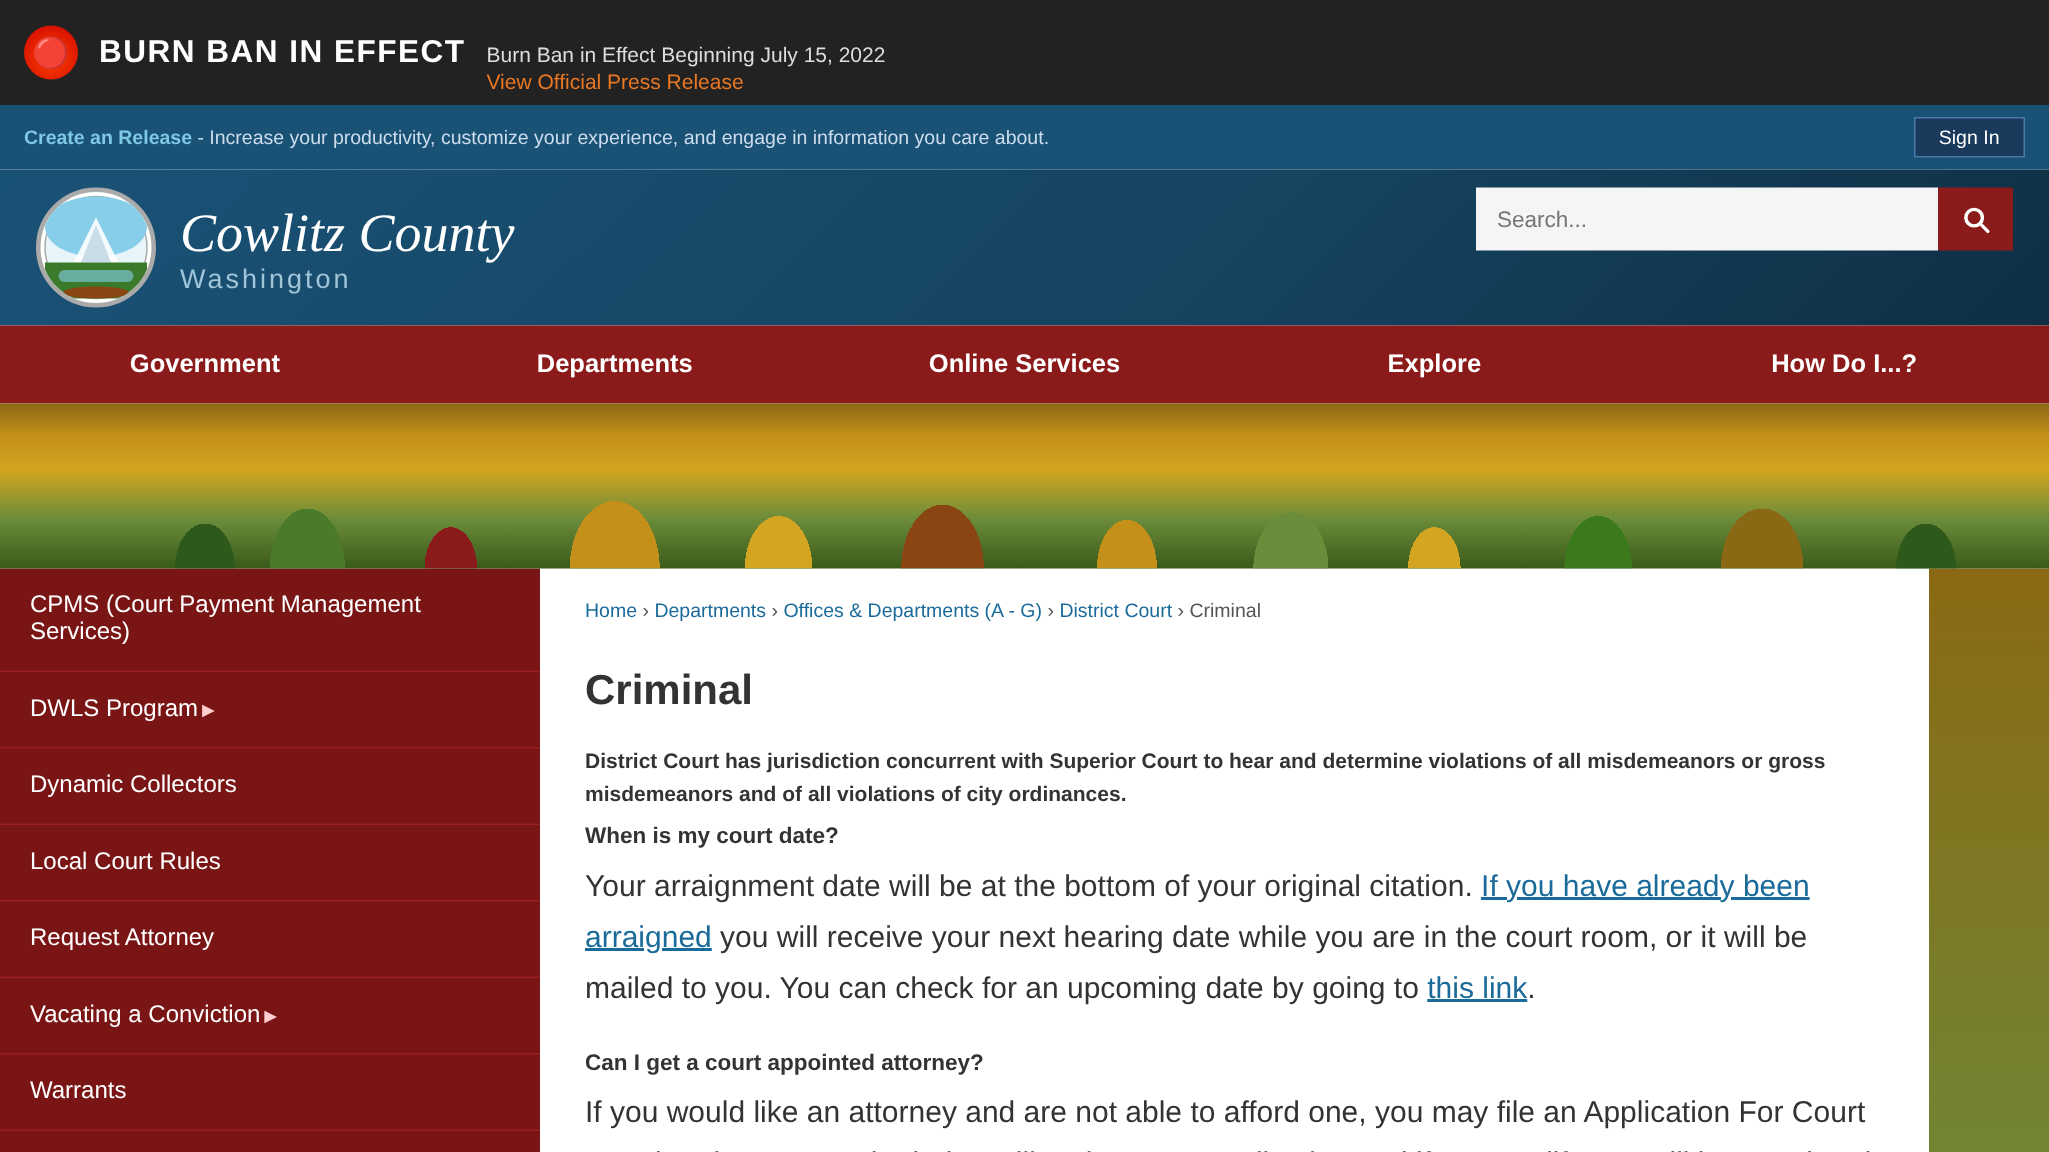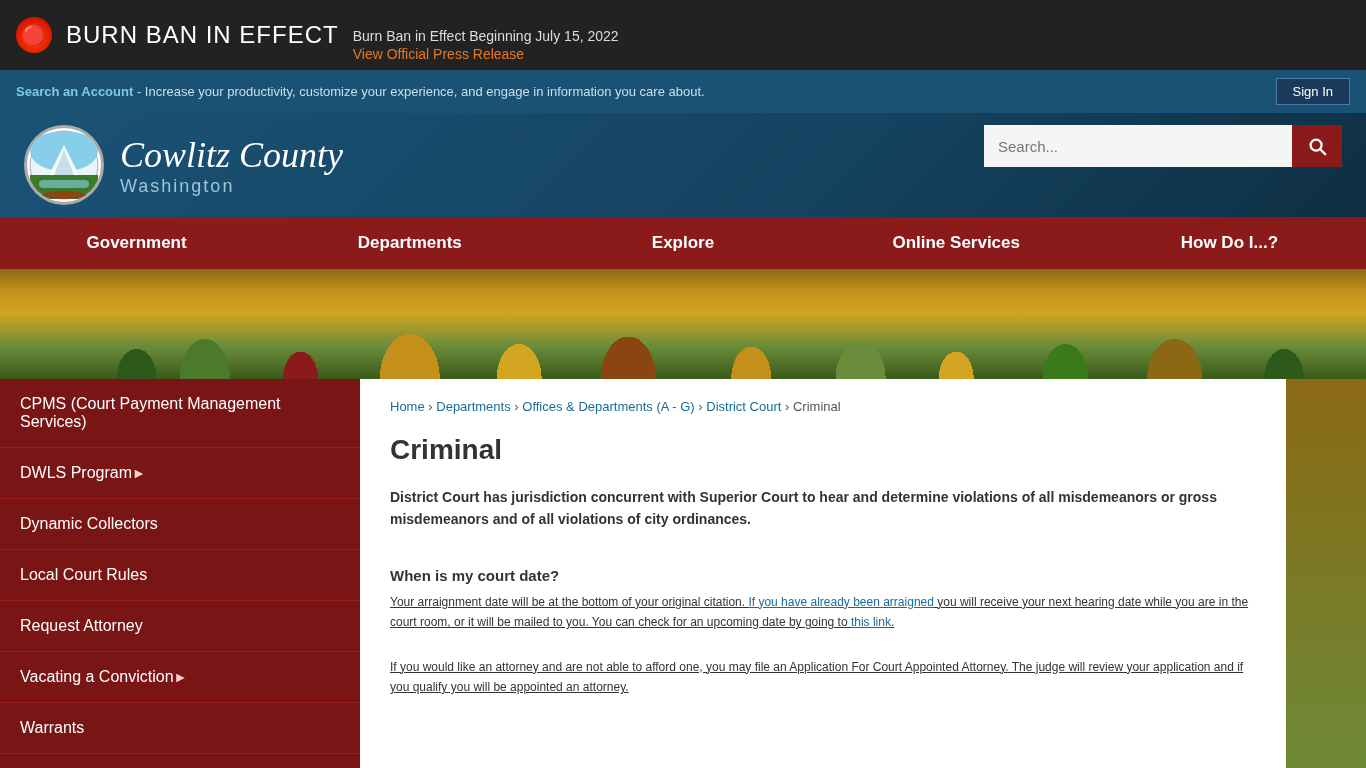--- a/index.html
+++ b/index.html
@@ -17,21 +17,21 @@
     }
     #burn-ban-bar .fire-icon {
       width: 36px; height: 36px;
       background: radial-gradient(circle at 50% 60%, #ff4400, #cc0000);
       border-radius: 50%;
       display: flex; align-items: center; justify-content: center;
       font-size: 20px;
       flex-shrink: 0;
     }
     #burn-ban-bar .burn-title {
-      font-size: 24px; font-weight: 400; letter-spacing: 1px; text-transform: uppercase;
+      font-size: 21px; font-weight: 700; letter-spacing: 1px; text-transform: uppercase;
     }
     #burn-ban-bar .burn-details {
       display: flex; flex-direction: column; gap: 2px;
     }
     #burn-ban-bar .burn-subtitle { font-size: 14px; color: #ddd; margin-top: 20px; }
     #burn-ban-bar .burn-link { color: #e87722; font-size: 14px; text-decoration: none; }
 
     
     #account-bar {
       background: #1a5276;
@@ -163,53 +163,52 @@
 
     
     #main-content {
       flex: 1;
       background: #fff;
       padding: 20px 30px;
     }
     #breadcrumb {
       font-size: 13px;
       color: #555;
-      margin-bottom: 20px;
+      margin-bottom: 30px;
     }
     #breadcrumb a { color: #1a6a9a; text-decoration: none; }
     #breadcrumb span { color: #555; }
 
     .page-title {
       font-size: 28px;
       font-weight: bold;
       color: #333;
       margin-bottom: 20px;
     }
 
     .intro-text {
       font-weight: bold;
       font-size: 14px;
       color: #333;
-      margin-bottom: 36px;
+      margin-bottom: 8px;
       line-height: 1.6;
     }
 
     .section-title {
       font-size: 15px;
       font-weight: bold;
       color: #333;
       margin-bottom: 8px;
     }
 
     .section-body {
-      font-size: 12px;
+      font-size: 20px;
       color: #333;
       line-height: 1.7;
       margin-bottom: 24px;
-      text-decoration: underline;
     }
     .section-body a { color: #1a6a9a; }
 
     
     #right-side {
       width: 80px;
       background: linear-gradient(to bottom, #8b6914, #6b8c3a);
     }
   </style>
 </head>
@@ -219,21 +218,21 @@
   <div class="fire-icon">🔴</div>
   <span class="burn-title">BURN BAN IN EFFECT</span>
   <div class="burn-details">
     <span class="burn-subtitle">Burn Ban in Effect Beginning July 15, 2022</span>
     <a class="burn-link" href="#">View Official Press Release</a>
   </div>
 </div>
 
 <div id="account-bar">
   <span>
-    <a href="#">Search an Account</a><span> - Increase your productivity, customize your experience, and engage in information you care about.</span>
+    <a href="#">Create an Release</a><span> - Increase your productivity, customize your experience, and engage in information you care about.</span>
   </span>
   <button class="sign-in-btn">Sign In</button>
 </div>
 
 <div id="header">
   <div class="logo-area">
     <div class="logo-circle">
       <svg viewBox="0 0 70 70">
         <circle cx="35" cy="35" r="34" fill="#e8f4f8" stroke="#aaa" stroke-width="1"></circle>
 
@@ -260,22 +259,22 @@
       <svg viewBox="0 0 24 24">
         <path d="M21 21l-4.35-4.35M17 11A6 6 0 1 1 5 11a6 6 0 0 1 12 0z" stroke="#fff" stroke-width="2.5" fill="none" stroke-linecap="round"></path>
       </svg>
     </button>
   </div>
 </div>
 
 <div id="nav">
   <div class="nav-item">Government</div>
   <div class="nav-item">Departments</div>
+  <div class="nav-item">Online Services</div>
   <div class="nav-item">Explore</div>
-  <div class="nav-item">Online Services</div>
   <div class="nav-item">How Do I...?</div>
 </div>
 
 <div id="hero">
   <div class="trees"></div>
 </div>
 
 <div id="content-area">
 
   <div id="sidebar">
@@ -320,19 +319,20 @@
     <h1 class="page-title">Criminal</h1>
 
     <p class="intro-text">District Court has jurisdiction concurrent with Superior Court to hear and determine violations of all misdemeanors or gross misdemeanors and of all violations of city ordinances.</p>
 
     <div>
       <p class="section-title">When is my court date?</p>
       <p class="section-body">Your arraignment date will be at the bottom of your original citation. <a href="#">If you have already been arraigned</a> you will receive your next hearing date while you are in the court room, or it will be mailed to you. You can check for an upcoming date by going to <a href="#">this link</a>.</p>
     </div>
 
     <div>
+      <p class="section-title">Can I get a court appointed attorney?</p>
       <p class="section-body">If you would like an attorney and are not able to afford one, you may file an Application For Court Appointed Attorney. The judge will review your application and if you qualify you will be appointed an attorney.</p>
     </div>
   </div>
 
   <div id="right-side"></div>
 
 </div>
 
 </body></html>

